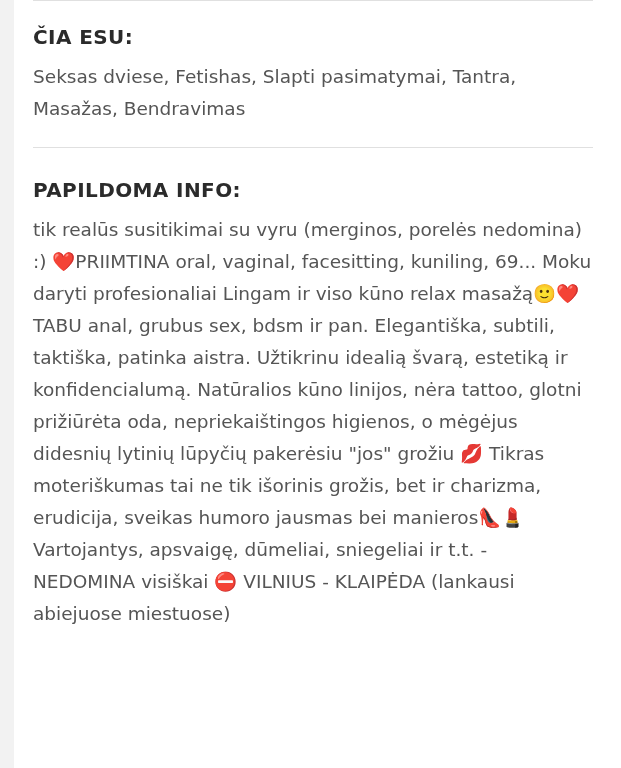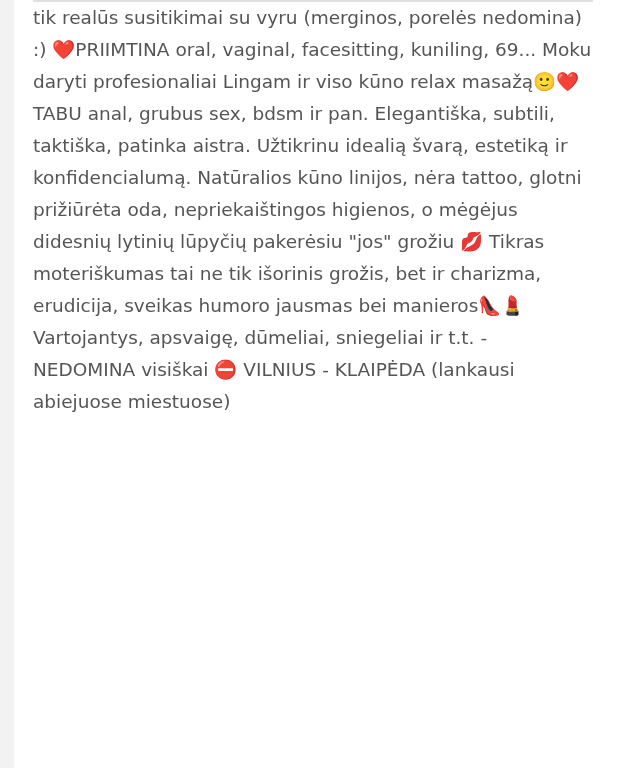--- a/index.html
+++ b/index.html
@@ -73,21 +73,26 @@
 <body>
 
 <div class="page">
 
   <div class="left-gutter"></div>
 
   <div class="content">
 
     <div class="divider"></div>
 
+    <div class="section sec1">
+      <h2 class="section-title">ČIA ESU:</h2>
+      <p class="section-body">Seksas dviese, Fetishas, Slapti pasimatymai, Tantra, Masažas, Bendravimas</p>
+    </div>
 
     <div class="divider"></div>
 
     <div class="section sec2">
+      <h2 class="section-title">PAPILDOMA INFO:</h2>
       <p class="section-body">tik realūs susitikimai su vyru (merginos, porelės nedomina) :) ❤️PRIIMTINA oral, vaginal, facesitting, kuniling, 69... Moku daryti profesionaliai Lingam ir viso kūno relax masažą🙂❤️ TABU anal, grubus sex, bdsm ir pan. Elegantiška, subtili, taktiška, patinka aistra. Užtikrinu idealią švarą, estetiką ir konfidencialumą. Natūralios kūno linijos, nėra tattoo, glotni prižiūrėta oda, nepriekaištingos higienos, o mėgėjus didesnių lytinių lūpyčių pakerėsiu "jos" grožiu 💋 Tikras moteriškumas tai ne tik išorinis grožis, bet ir charizma, erudicija, sveikas humoro jausmas bei manieros👠💄 Vartojantys, apsvaigę, dūmeliai, sniegeliai ir t.t. - NEDOMINA visiškai ⛔ VILNIUS - KLAIPĖDA (lankausi abiejuose miestuose)</p>
     </div>
 
   </div>
 </div>
 
 </body></html>

